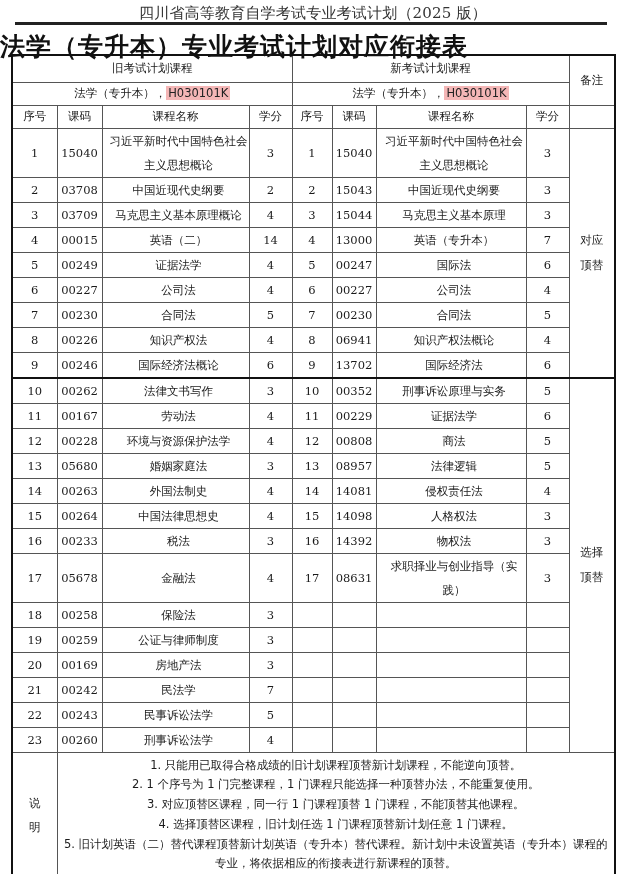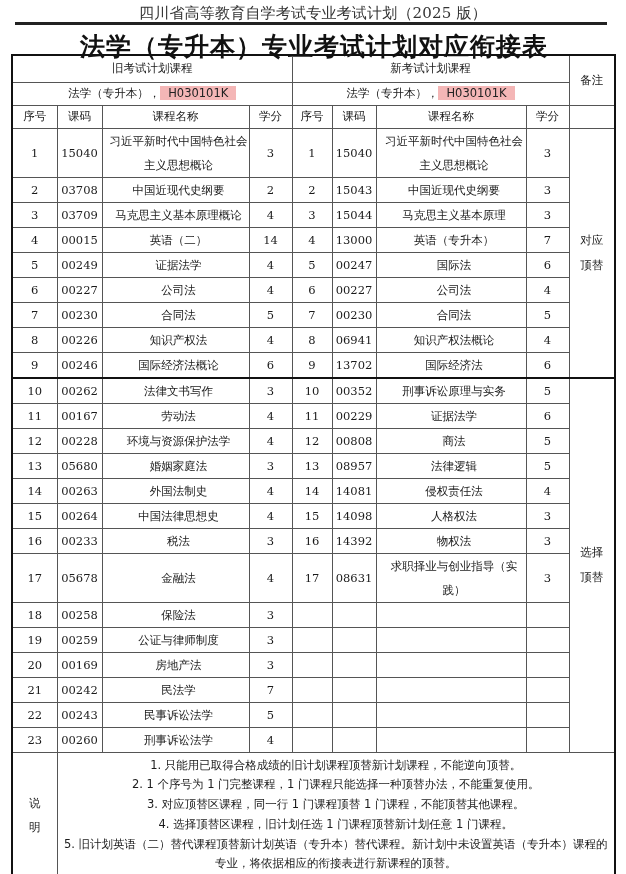--- a/index.html
+++ b/index.html
@@ -2,29 +2,29 @@
 <html><head>
 <meta charset="utf-8">
 <style>
   html, body { margin: 0; padding: 0; background: #ffffff; }
   body { width: 626px; height: 874px; position: relative; overflow: hidden;
          font-family: "DejaVu Serif", "Liberation Serif", serif; color: #1a1a1a; }
   .running-head { position: absolute; left: 0; top: 4px; width: 626px; text-align: center;
                   font-size: 15px; color: #333; letter-spacing: 0.2px; }
   .head-rule { position: absolute; left: 15px; top: 22px; width: 592px; height: 3px;
                border-top: 2px solid #222; border-bottom: 1px solid #222; box-sizing: border-box; }
-  .doc-title { position: absolute; left: 0; top: 30px; width: 520px; text-align: right;
+  .doc-title { position: absolute; left: 0; top: 30px; width: 520px; text-align: left;
                font-size: 25px; font-weight: bold; letter-spacing: 1px; color: #111;
-               font-family: "DejaVu Sans", "Liberation Sans", sans-serif; margin-left: 28px; }
+               font-family: "DejaVu Sans", "Liberation Sans", sans-serif; }
   table.main { position: absolute; left: 11px; top: 54px; width: 603px; border-collapse: collapse;
                table-layout: fixed; border: 2px solid #111; }
   table.main td, table.main th { border: 1px solid #555; padding: 0; text-align: center;
                vertical-align: middle; font-size: 11.5px; font-weight: normal; overflow: hidden; }
   .hdr { font-family: "DejaVu Sans", "Liberation Sans", sans-serif; font-size: 11.5px; }
-  .hl { background: #f4b6b6; padding: 0 8px; color: #222; }
+  .hl { background: #f4b6b6; padding: 0 2px; color: #222; }
   td.name { text-align: left; padding-left: 6px !important; line-height: 24px; }
   tr.r { height: 24.6px; }
   tr.tall { height: 45px; }
   tr.h1 { height: 27px; }
   tr.h2 { height: 23px; }
   tr.h3 { height: 23px; }
   tr.sep td { border-top: 2px solid #111; }
   td.remark { font-size: 11.5px; line-height: 25px; margin-left: 40px; }
   td.notes-label { font-family: "DejaVu Sans", "Liberation Sans", sans-serif; font-size: 11.5px; line-height: 24px; }
   td.notes { text-align: left; padding: 3px 6px !important; vertical-align: top;

